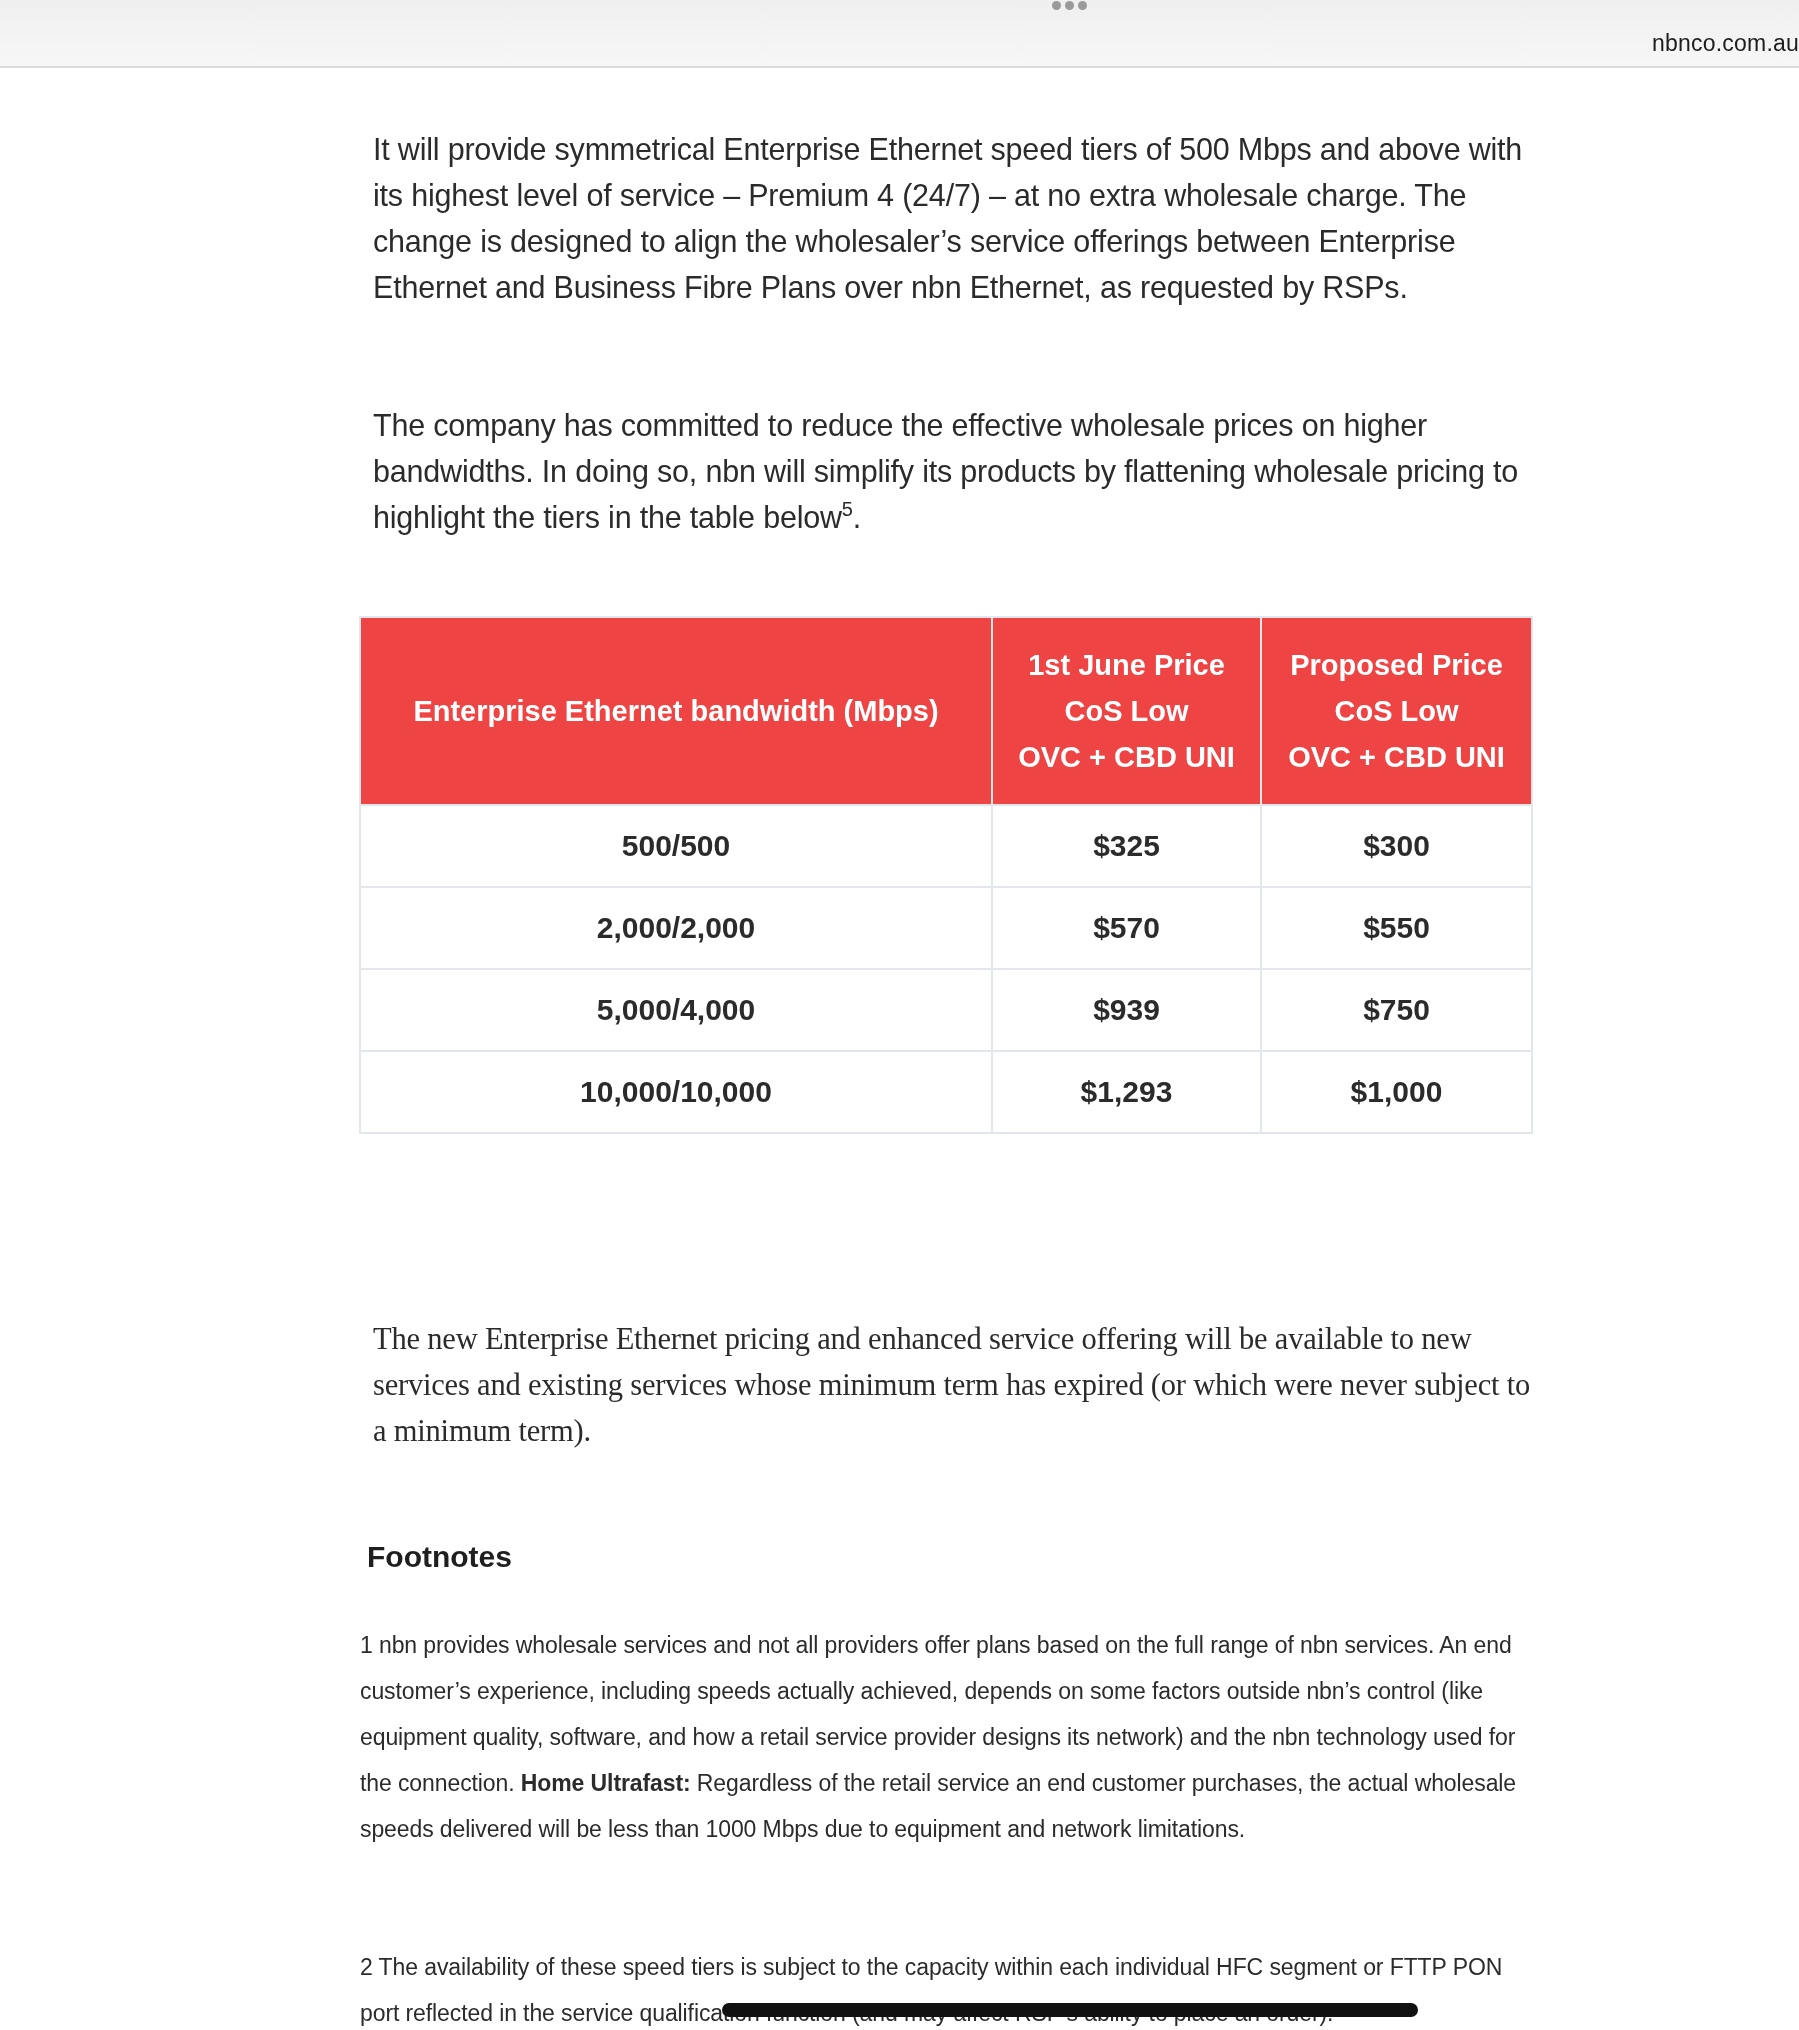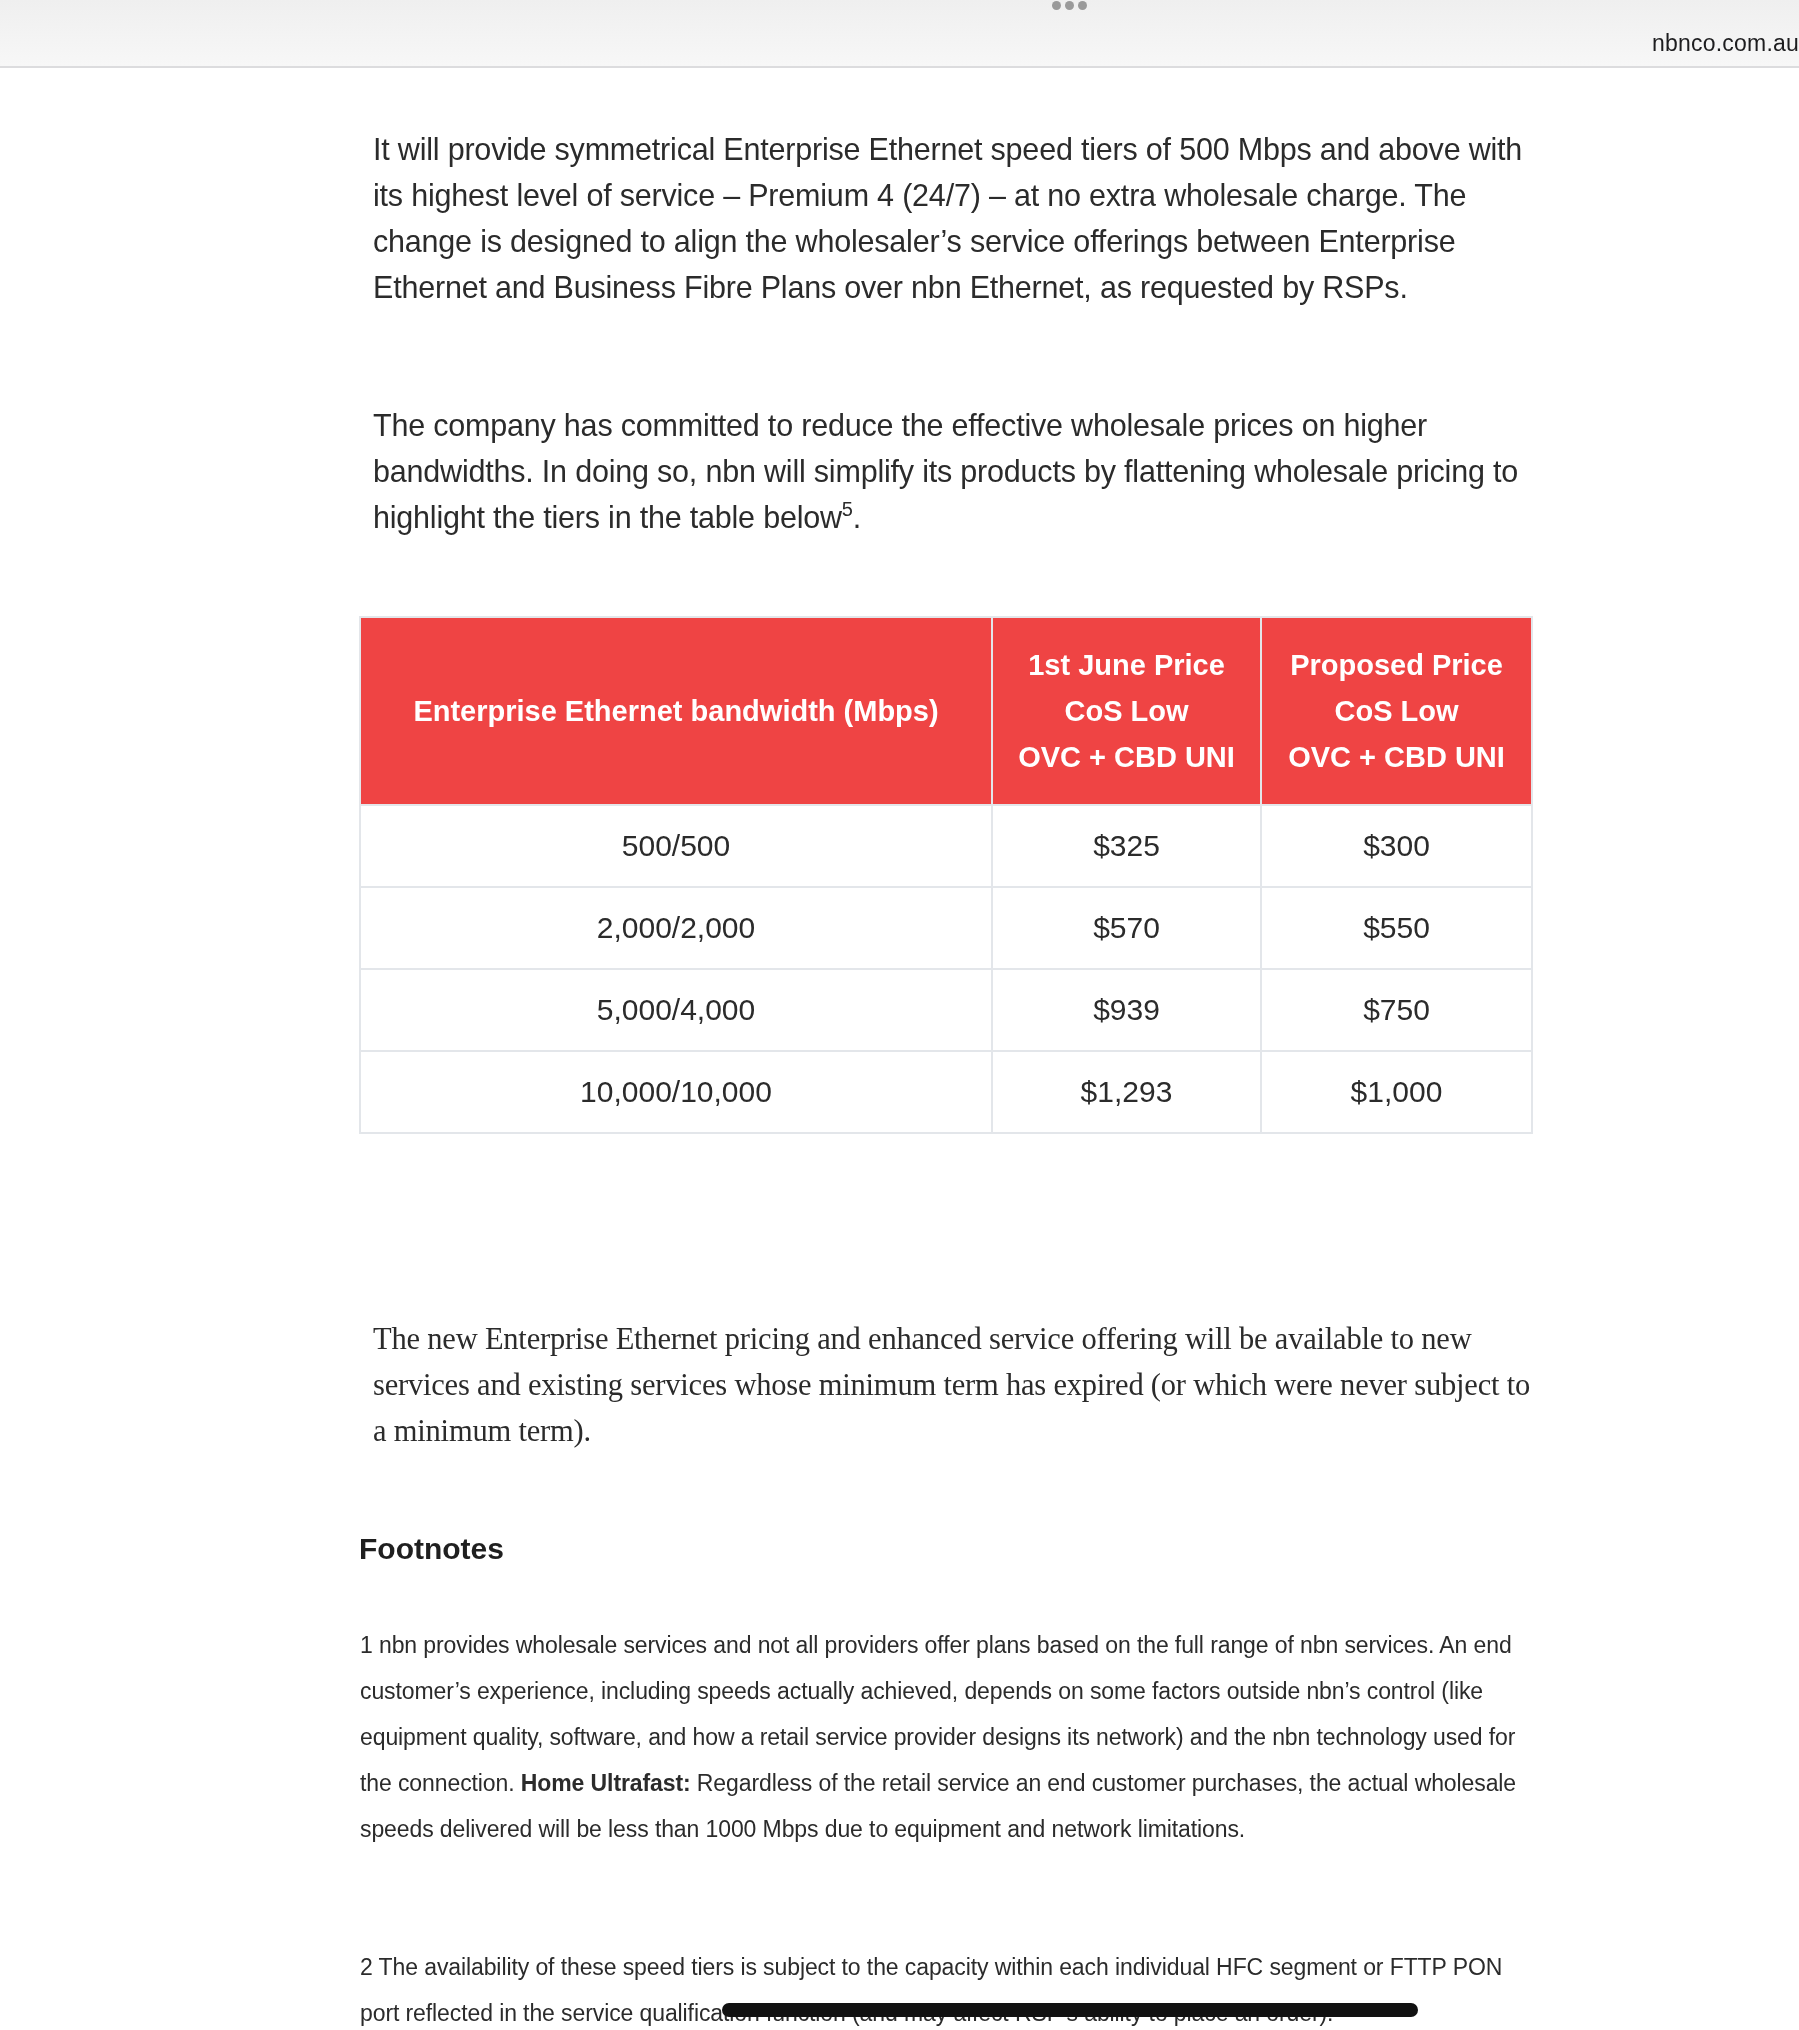--- a/index.html
+++ b/index.html
@@ -74,20 +74,21 @@
       top: 504px;
       left: 0;
       border-collapse: collapse;
       width: 1172px;
       table-layout: fixed;
     }
     table.prices th, table.prices td {
       border: 2px solid #e3e6ea;
       text-align: center;
       padding: 0;
+      font-weight: bold;
     }
     table.prices th {
       background: #ef4444;
       color: #ffffff;
       font-weight: bold;
       font-size: 29px;
       line-height: 46px;
       height: 186px;
       border-color: #e3e6ea;
     }
@@ -97,21 +98,21 @@
       color: #2b2b2b;
     }
     .col1 { width: 632px; }
     .col2 { width: 269px; }
     .col3 { width: 271px; }
     .para3 { position: absolute; top: 1190px; left: 0; width: 1175px; font-family: Liberation Serif, serif; }
     h3.footnotes-heading {
       position: absolute;
       top: 1414px;
       left: 0;
-      margin: 0;
+      margin: 8px;
       font-size: 30px;
       font-weight: bold;
       color: #1f1f1f;
       line-height: 46px;
     }
     p.footnote {
       margin: 1px;
       font-size: 23px;
       line-height: 46px;
       color: #2b2b2b;

